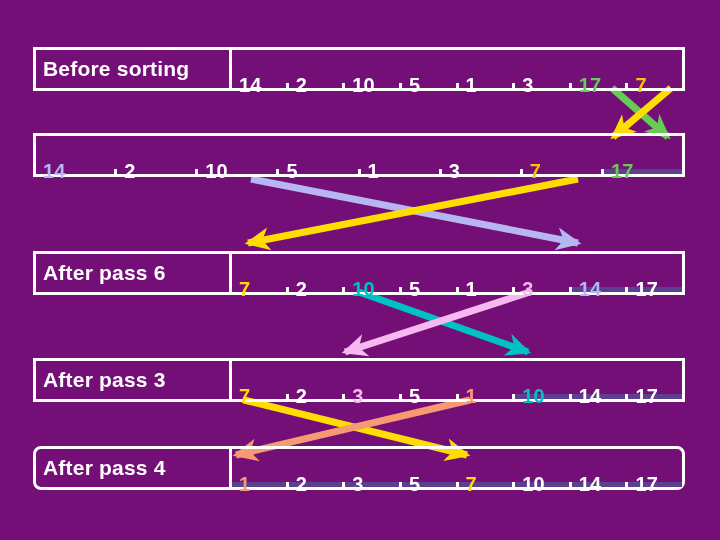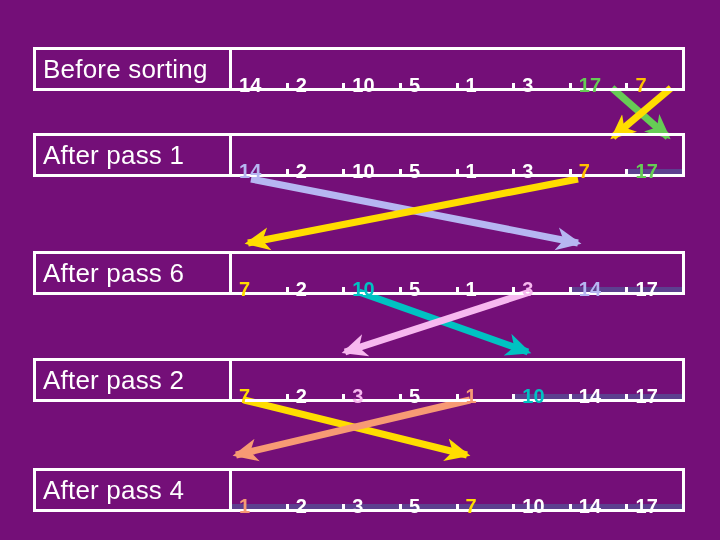--- a/index.html
+++ b/index.html
@@ -51,22 +51,22 @@
     letter-spacing: 0.2px;
     color: #ffffff;
     background: transparent;
   }
   .cell:last-child {
     border-right: none;
   }
   .cell.label {
     width: 196px;
     flex: 0 0 196px;
-    font-weight: normal;
-    font-size: 26px;
+    font-weight: bold;
+    font-size: 21px;
   }
   .cell.num {
     flex: 1 1 0;
     margin-top: 33px;
   }
   .cell.sorted {
     background: #5d3f8f;
   }
 </style>
 </head>
@@ -117,21 +117,20 @@
         <div class="cell num" style="color: rgb(255, 255, 255);">14</div>
         <div class="cell num" style="color: rgb(255, 255, 255);">2</div>
         <div class="cell num" style="color: rgb(255, 255, 255);">10</div>
         <div class="cell num" style="color: rgb(255, 255, 255);">5</div>
         <div class="cell num" style="color: rgb(255, 255, 255);">1</div>
         <div class="cell num" style="color: rgb(255, 255, 255);">3</div>
         <div class="cell num" style="color: rgb(102, 204, 85);">17</div>
         <div class="cell num" style="color: rgb(255, 192, 0);">7</div>
       </div>
       <div class="row" style="top: 133px;">
-        <div class="cell label">After pass 1</div>
         <div class="cell num" style="color: rgb(182, 182, 242);">14</div>
         <div class="cell num" style="color: rgb(255, 255, 255);">2</div>
         <div class="cell num" style="color: rgb(255, 255, 255);">10</div>
         <div class="cell num" style="color: rgb(255, 255, 255);">5</div>
         <div class="cell num" style="color: rgb(255, 255, 255);">1</div>
         <div class="cell num" style="color: rgb(255, 255, 255);">3</div>
         <div class="cell num" style="color: rgb(255, 192, 0);">7</div>
         <div class="cell num sorted" style="color: rgb(102, 204, 85);">17</div>
       </div>
       <div class="row" style="top: 251px;">
@@ -139,31 +138,31 @@
         <div class="cell num" style="color: rgb(255, 221, 0);">7</div>
         <div class="cell num" style="color: rgb(255, 255, 255);">2</div>
         <div class="cell num" style="color: rgb(0, 194, 194);">10</div>
         <div class="cell num" style="color: rgb(255, 255, 255);">5</div>
         <div class="cell num" style="color: rgb(255, 255, 255);">1</div>
         <div class="cell num" style="color: rgb(247, 184, 239);">3</div>
         <div class="cell num sorted" style="color: rgb(182, 182, 242);">14</div>
         <div class="cell num sorted" style="color: rgb(255, 255, 255);">17</div>
       </div>
       <div class="row" style="top: 358px;">
-        <div class="cell label">After pass 2</div>
+        <div class="cell label">After pass 3</div>
         <div class="cell num" style="color: rgb(255, 221, 0);">7</div>
         <div class="cell num" style="color: rgb(255, 255, 255);">2</div>
         <div class="cell num" style="color: rgb(247, 184, 239);">3</div>
         <div class="cell num" style="color: rgb(255, 255, 255);">5</div>
         <div class="cell num" style="color: rgb(247, 154, 116);">1</div>
         <div class="cell num sorted" style="color: rgb(0, 194, 194);">10</div>
         <div class="cell num sorted" style="color: rgb(255, 255, 255);">14</div>
         <div class="cell num sorted" style="color: rgb(255, 255, 255);">17</div>
       </div>
-      <div class="row" style="top: 468px;">
+      <div class="row" style="top: 446px; border-radius: 8px;">
         <div class="cell label">After pass 4</div>
         <div class="cell num sorted" style="color: rgb(247, 154, 116);">1</div>
         <div class="cell num sorted" style="color: rgb(255, 255, 255);">2</div>
         <div class="cell num sorted" style="color: rgb(255, 255, 255);">3</div>
         <div class="cell num sorted" style="color: rgb(255, 255, 255);">5</div>
         <div class="cell num sorted" style="color: rgb(255, 221, 0);">7</div>
         <div class="cell num sorted" style="color: rgb(255, 255, 255);">10</div>
         <div class="cell num sorted" style="color: rgb(255, 255, 255);">14</div>
         <div class="cell num sorted" style="color: rgb(255, 255, 255);">17</div>
       </div>

